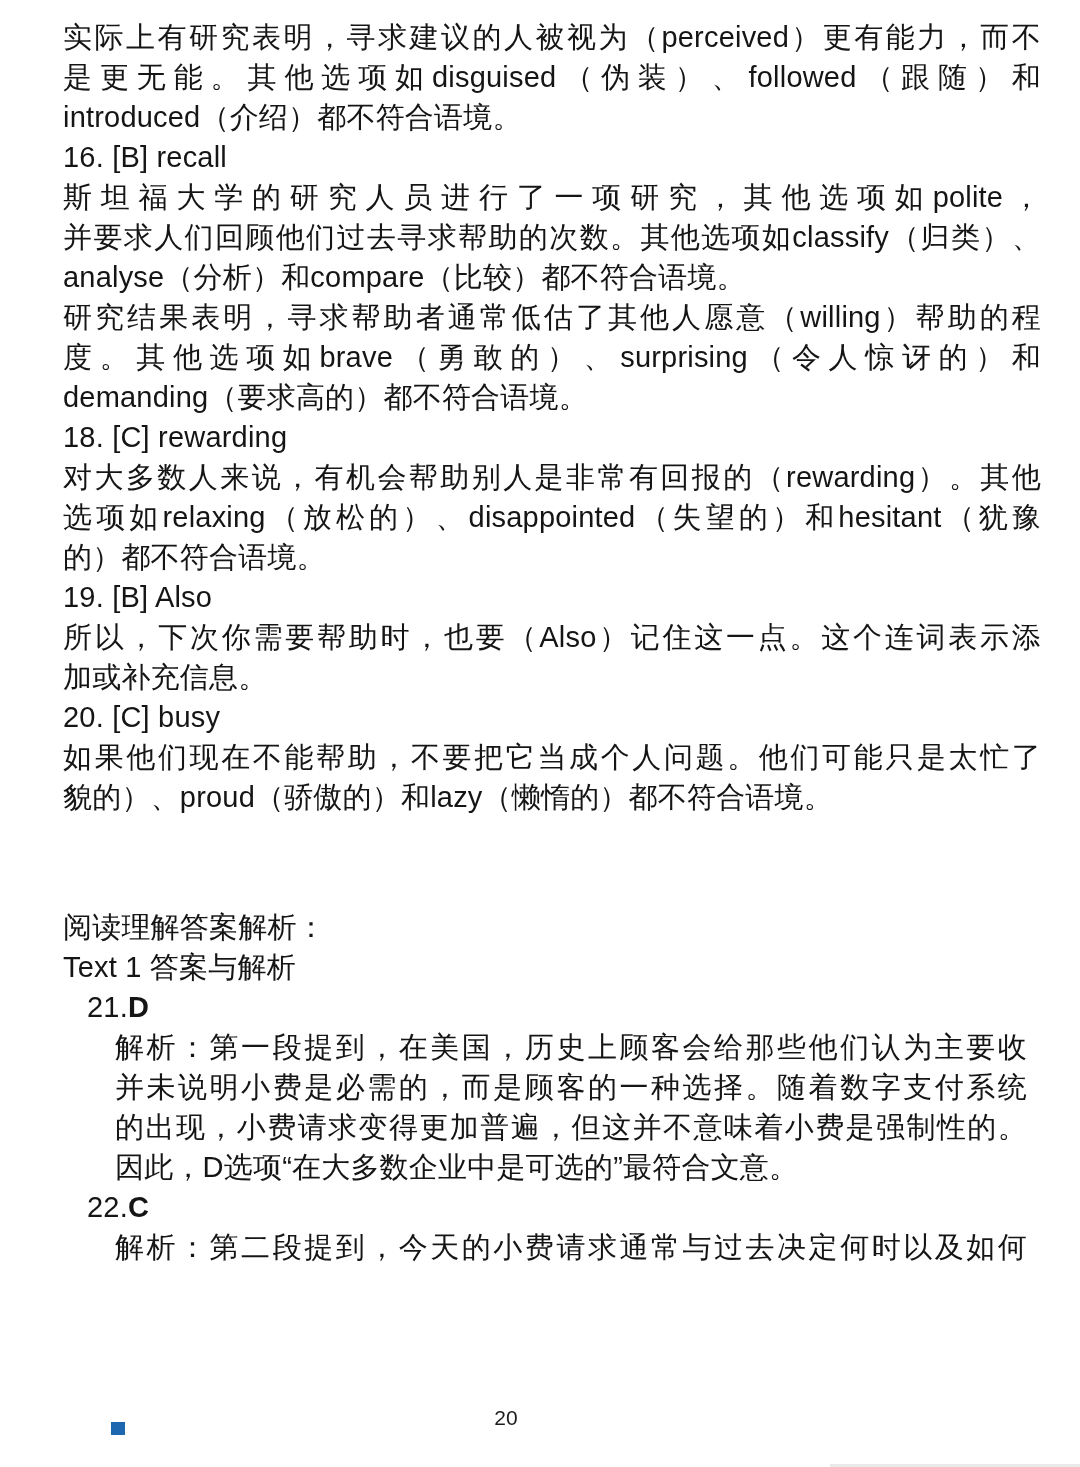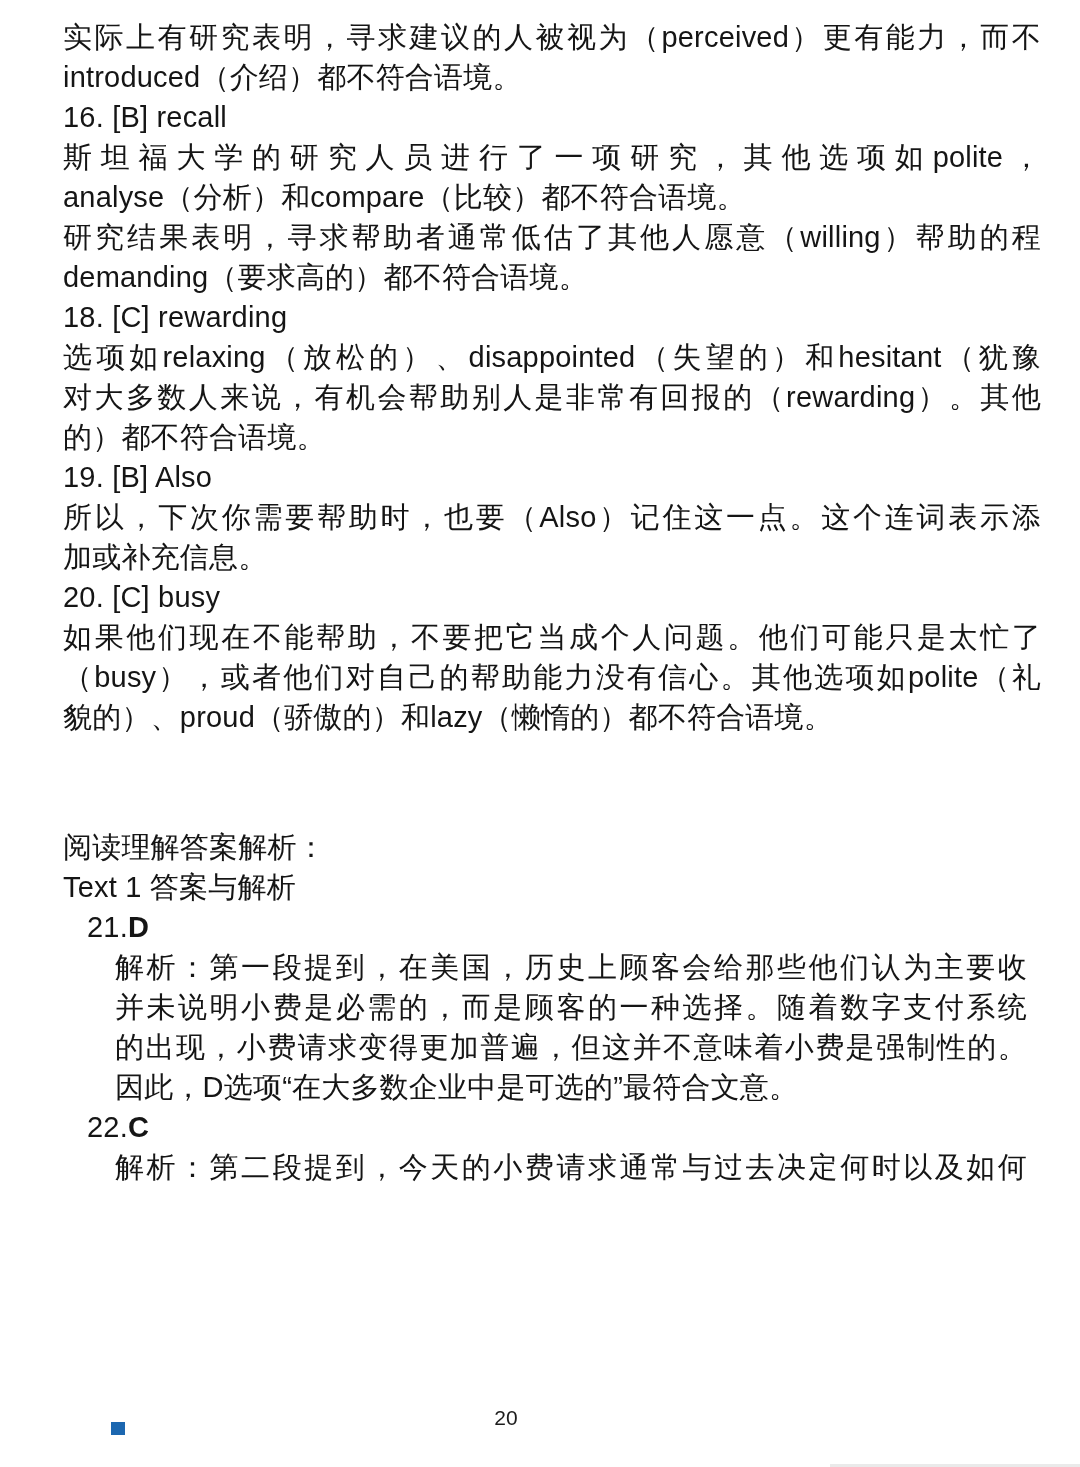--- a/index.html
+++ b/index.html
@@ -35,46 +35,48 @@
     background:#d9d9d9;opacity:0.55;
   }
 </style>
 </head>
 <body>
 
 <main class="doc">
   <div id="blocks">
       <div class="para">
         <div class="line fill">实际上有研究表明，寻求建议的人被视为（perceived）更有能力，而不</div>
+        <div class="line fill">是更无能。其他选项如disguised（伪装）、followed（跟随）和</div>
         <div class="line">introduced（介绍）都不符合语境。</div>
       </div>
       <div class="line option">16. [B] recall</div>
       <div class="para">
         <div class="line fill">斯坦福大学的研究人员进行了一项研究，其他选项如polite，</div>
+        <div class="line fill">并要求人们回顾他们过去寻求帮助的次数。其他选项如classify（归类）、</div>
         <div class="line">analyse（分析）和compare（比较）都不符合语境。</div>
       </div>
       <div class="para">
         <div class="line fill">研究结果表明，寻求帮助者通常低估了其他人愿意（willing）帮助的程</div>
+        <div class="line fill">度。其他选项如brave（勇敢的）、surprising（令人惊讶的）和</div>
         <div class="line">demanding（要求高的）都不符合语境。</div>
       </div>
       <div class="line option">18. [C] rewarding</div>
       <div class="para">
+        <div class="line fill">对大多数人来说，有机会帮助别人是非常有回报的（rewarding）。其他</div>
         <div class="line fill">选项如relaxing（放松的）、disappointed（失望的）和hesitant（犹豫</div>
-        <div class="line fill">对大多数人来说，有机会帮助别人是非常有回报的（rewarding）。其他</div>
         <div class="line">的）都不符合语境。</div>
       </div>
       <div class="line option">19. [B] Also</div>
       <div class="para">
         <div class="line fill">所以，下次你需要帮助时，也要（Also）记住这一点。这个连词表示添</div>
         <div class="line">加或补充信息。</div>
       </div>
       <div class="line option">20. [C] busy</div>
       <div class="para">
         <div class="line fill">如果他们现在不能帮助，不要把它当成个人问题。他们可能只是太忙了</div>
-        <div class="line fill">（busy），或者他们对自己的帮助能力没有信心。其他选项如polite（礼</div>
         <div class="line">貌的）、proud（骄傲的）和lazy（懒惰的）都不符合语境。</div>
       </div>
       <div class="spacer" style="height: 90px;"></div>
       <div class="line heading">阅读理解答案解析：</div>
       <div class="line heading-bold">Text 1 答案与解析</div>
       <div class="line answer"><span>21.</span><span class="bold">D</span></div>
       <div class="para analysis">
         <div class="line fill">解析：第一段提到，在美国，历史上顾客会给那些他们认为主要收</div>
         <div class="line fill">并未说明小费是必需的，而是顾客的一种选择。随着数字支付系统</div>
         <div class="line fill">的出现，小费请求变得更加普遍，但这并不意味着小费是强制性的。</div>

